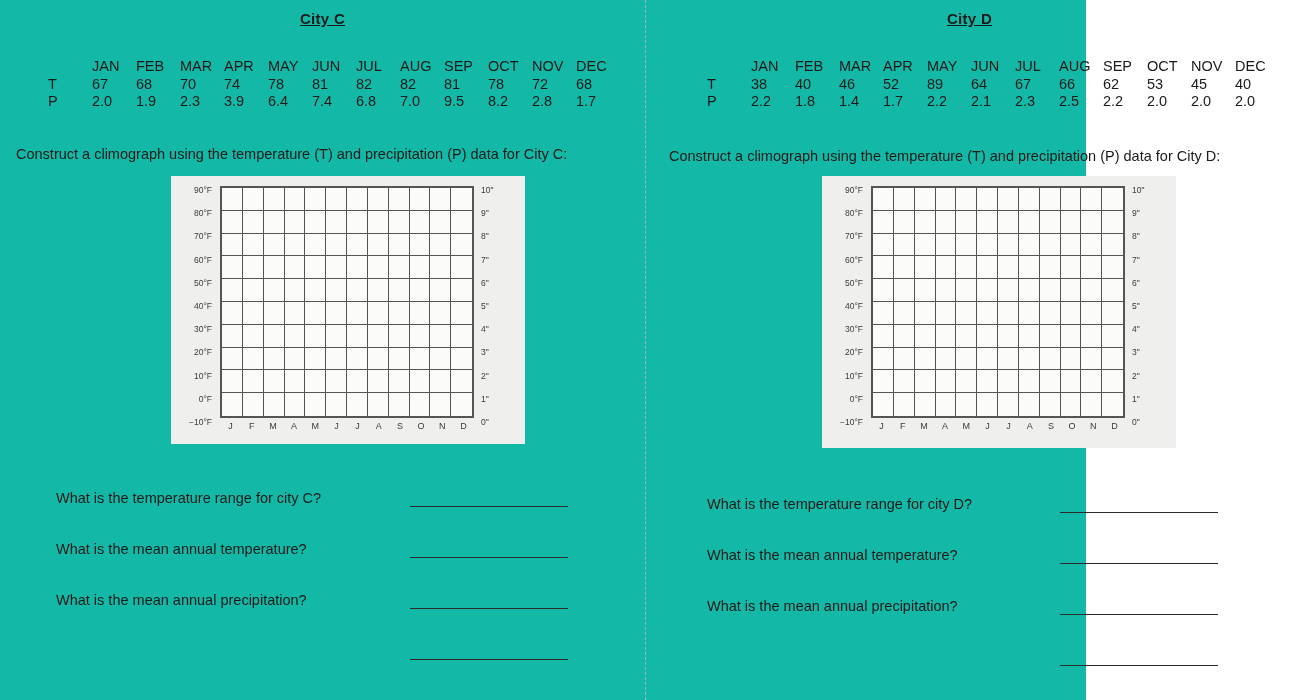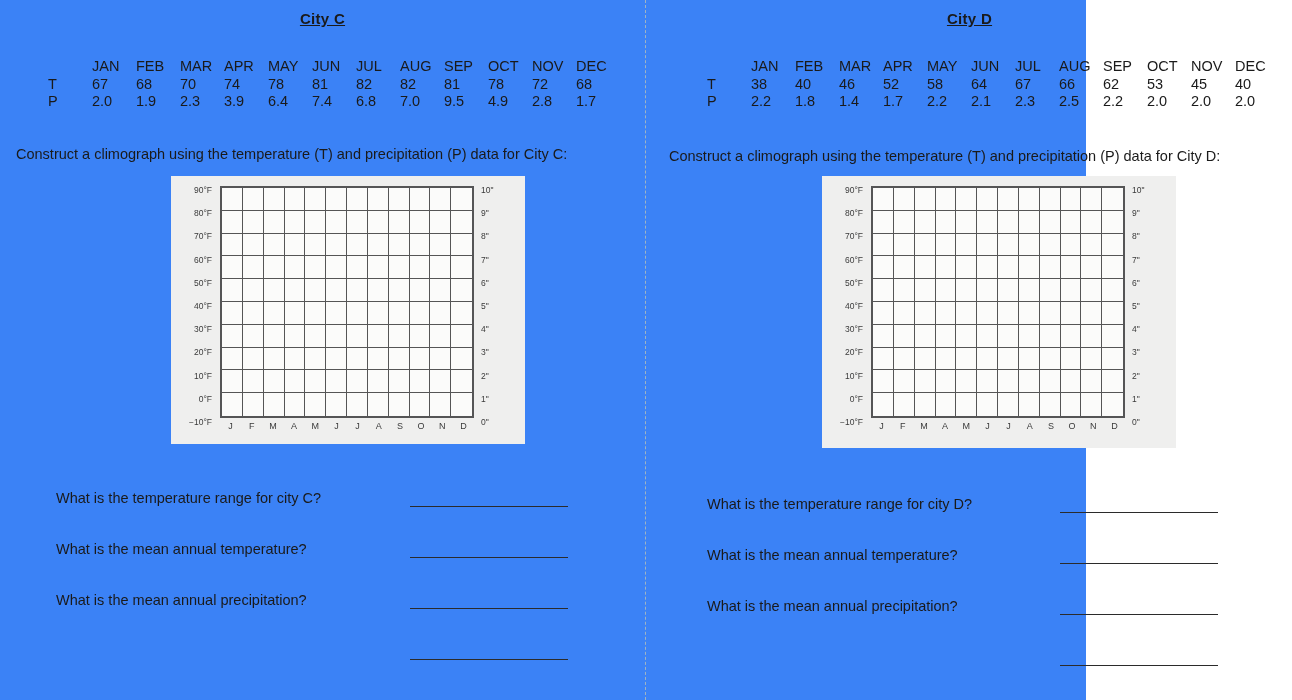--- a/index.html
+++ b/index.html
@@ -7,21 +7,21 @@
     margin: 0; padding: 0;
     width: 1292px; height: 700px;
     background: #ffffff;
     font-family: "Liberation Sans", sans-serif;
     color: #1a1a1a;
     overflow: hidden;
   }
   #page {
     position: relative;
     width: 1086px; height: 700px;
-    background: #3b82f6;
+    background: #14b8a6;
   }
   .divider {
     position: absolute;
     left: 645px; top: 0;
     width: 0; height: 700px;
     border-left: 1.5px dashed #9fb4c4;
   }
   .panel { position: absolute; top: 0; height: 700px; }
   .panel-c { left: 0; width: 645px; }
   .panel-d { left: 647px; width: 645px; }
@@ -215,21 +215,21 @@
           <td class="rowlab">P</td>
           <td class="mcell">2.0</td>
           <td class="mcell">1.9</td>
           <td class="mcell">2.3</td>
           <td class="mcell">3.9</td>
           <td class="mcell">6.4</td>
           <td class="mcell">7.4</td>
           <td class="mcell">6.8</td>
           <td class="mcell">7.0</td>
           <td class="mcell">9.5</td>
-          <td class="mcell">4.9</td>
+          <td class="mcell">8.2</td>
           <td class="mcell">2.8</td>
           <td class="mcell">1.7</td>
         </tr>
       </tbody>
     </table>
 
     <div class="instruction">Construct a climograph using the temperature (T) and precipitation (P) data for City C:</div>
 
     <div class="climo-wrap">
       <div class="climo-inner">
@@ -441,21 +441,21 @@
           <td class="mcell">DEC</td>
         </tr>
       </thead>
       <tbody>
         <tr>
           <td class="rowlab">T</td>
           <td class="mcell">38</td>
           <td class="mcell">40</td>
           <td class="mcell">46</td>
           <td class="mcell">52</td>
-          <td class="mcell">58</td>
+          <td class="mcell">89</td>
           <td class="mcell">64</td>
           <td class="mcell">67</td>
           <td class="mcell">66</td>
           <td class="mcell">62</td>
           <td class="mcell">53</td>
           <td class="mcell">45</td>
           <td class="mcell">40</td>
         </tr>
         <tr>
           <td class="rowlab">P</td>

